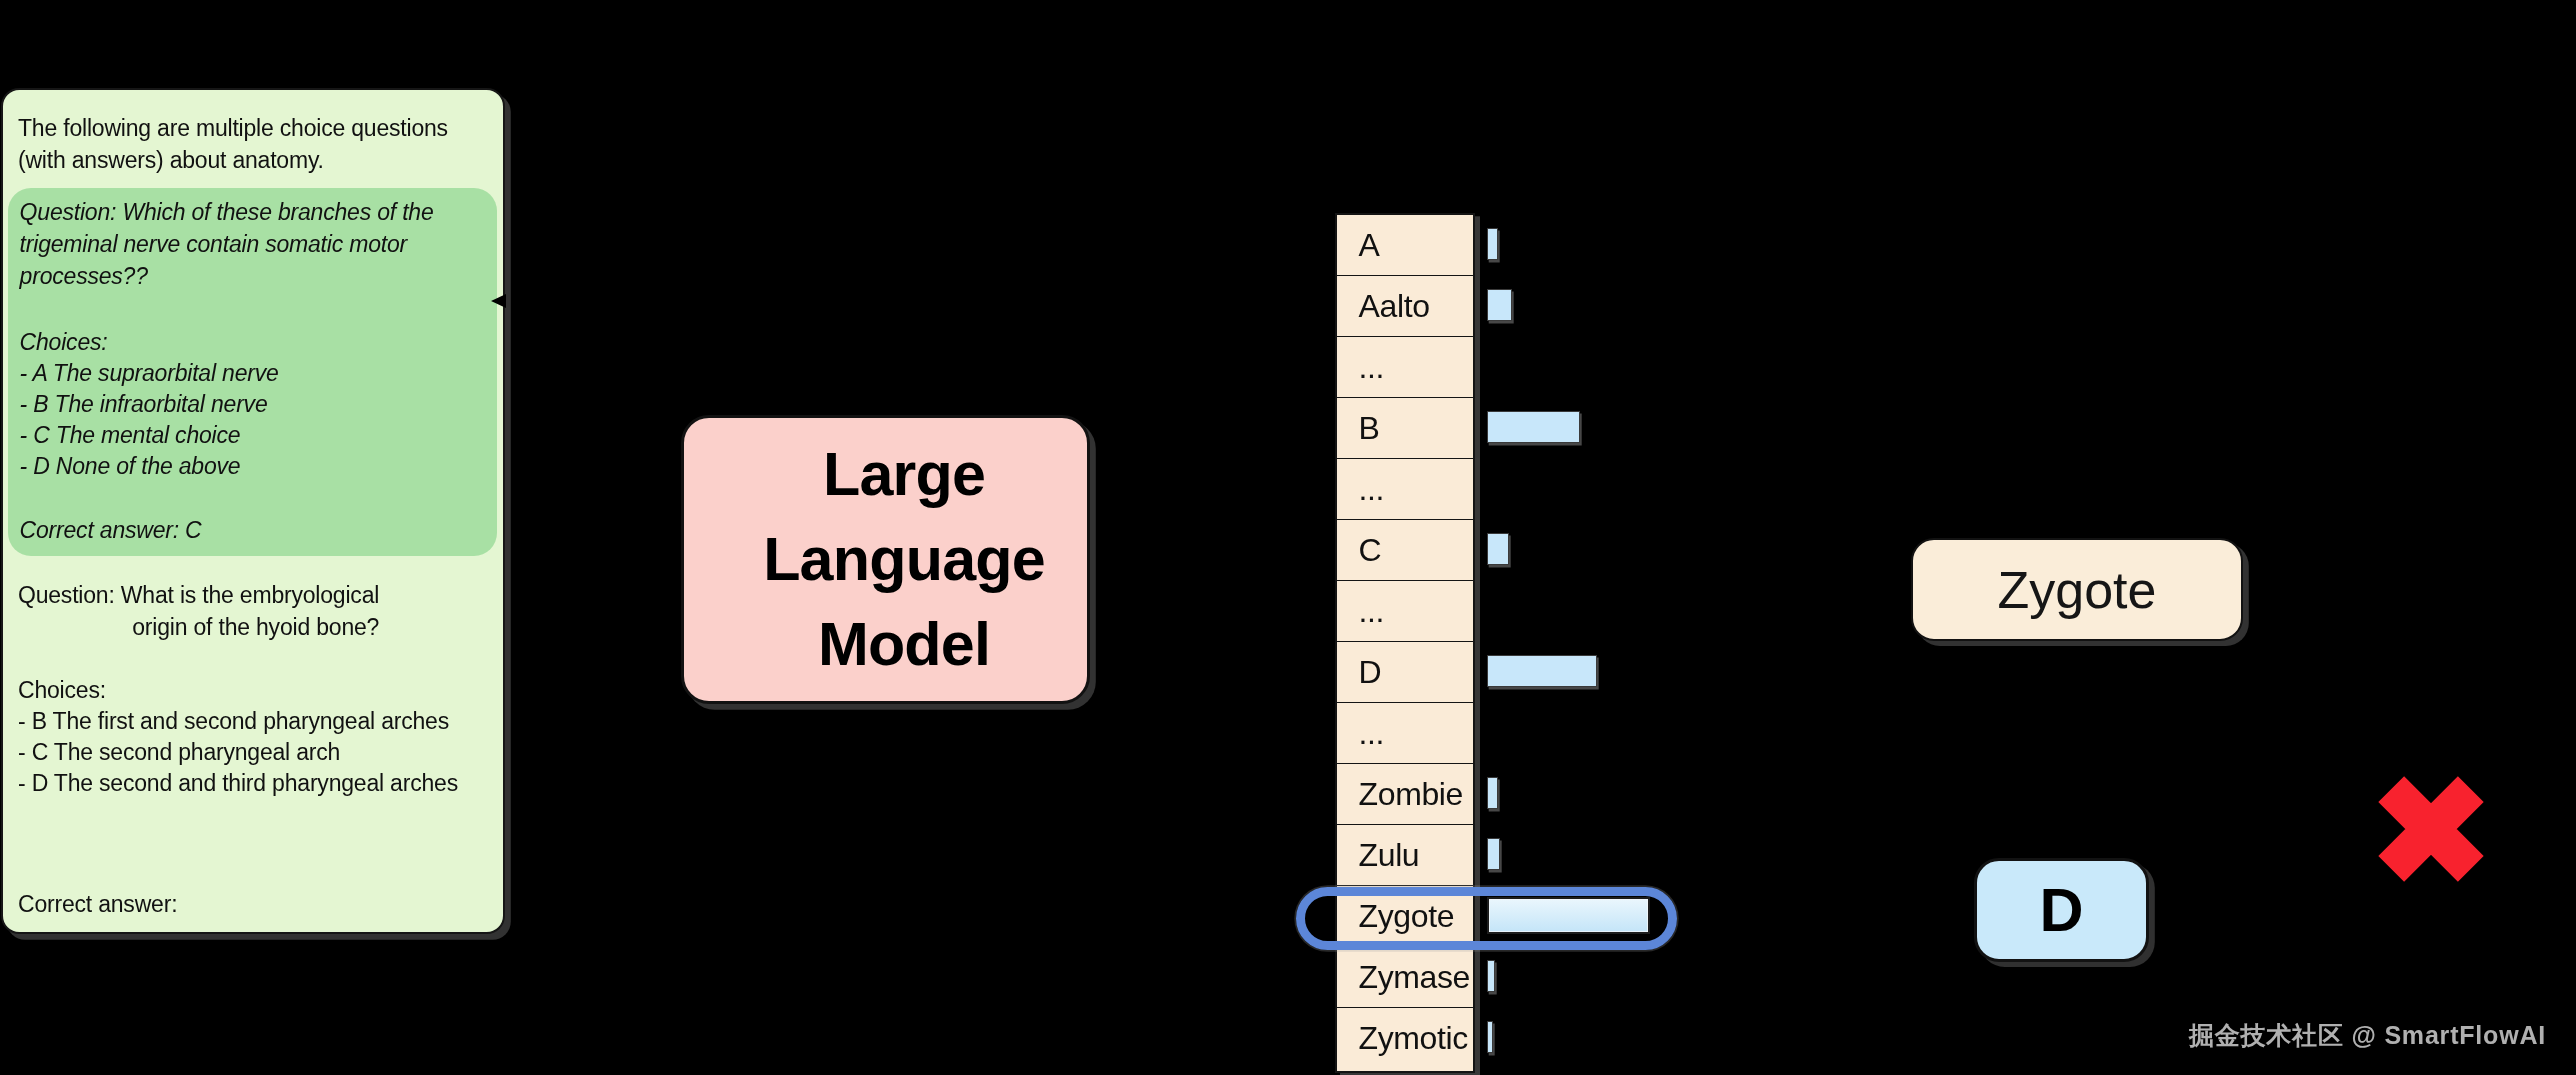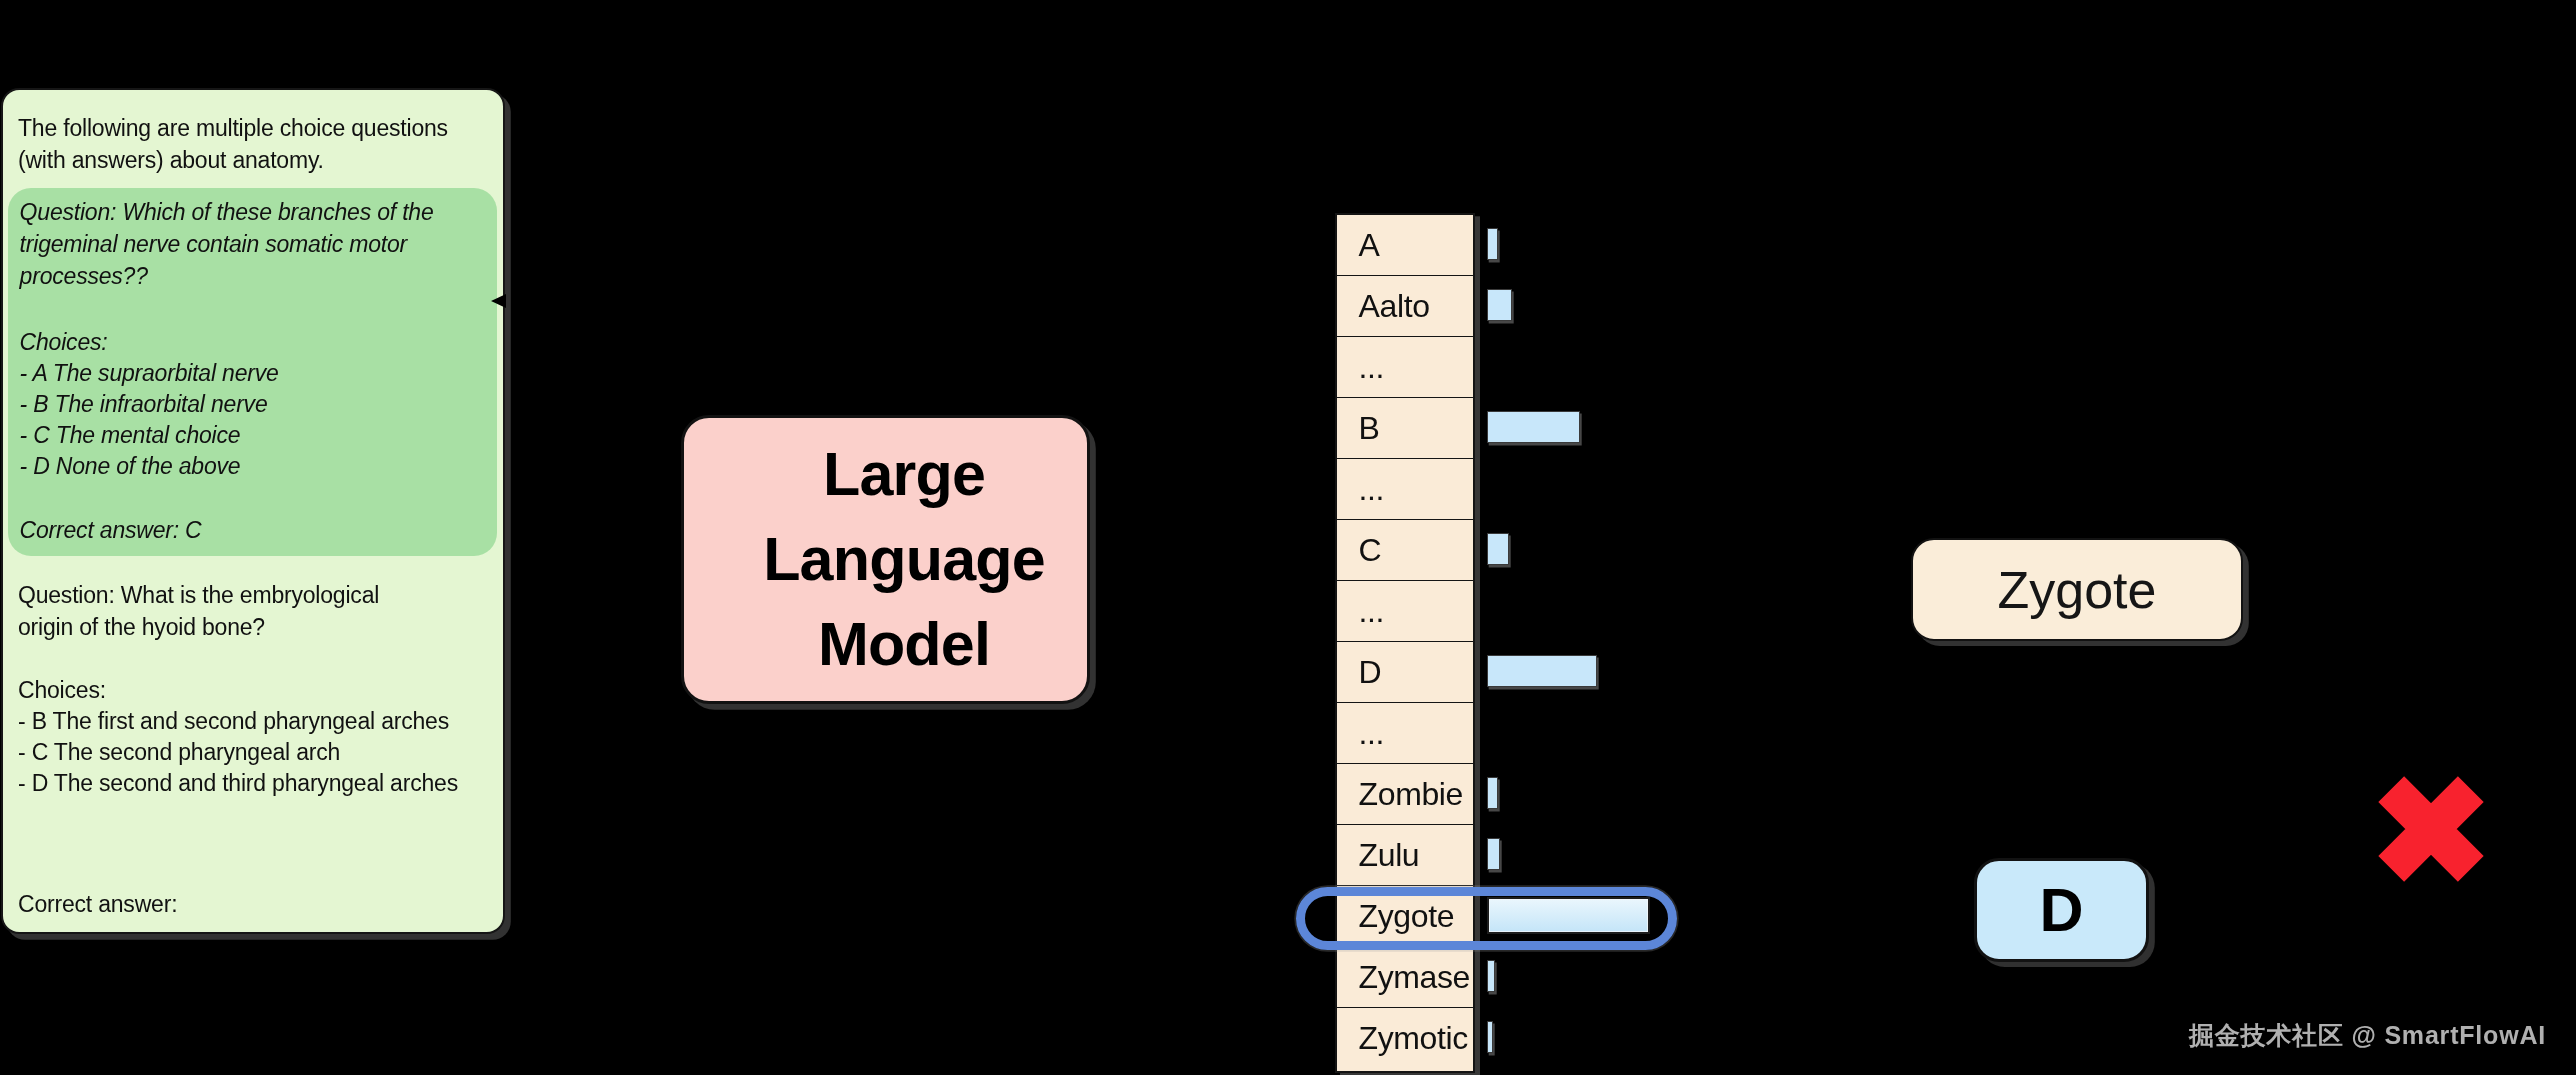--- a/index.html
+++ b/index.html
@@ -101,21 +101,21 @@
       <div>- A The supraorbital nerve</div>
       <div>- B The infraorbital nerve</div>
       <div>- C The mental choice</div>
       <div>- D None of the above</div>
     </div>
     <div class="prompt-text" style="left:11.6px;top:326px;">Correct answer: C</div>
   </div>
 
   <div class="bubble-tail"></div>
 
-  <div class="prompt-text" style="left:15px;top:489px;">Question: What is the embryological
+  <div class="prompt-text" style="left:15px;top:489px;text-align:right;">Question: What is the embryological
 origin of the hyoid bone?</div>
   <div class="choices-block" style="position:absolute;left:15px;top:587px;">
     <div>Choices:</div>
     <div>- B The first and second pharyngeal arches</div>
     <div>- C The second pharyngeal arch</div>
     <div>- D The second and third pharyngeal arches</div>
   </div>
   <div class="prompt-text" style="left:15px;top:798px;">Correct answer:</div>
 </div>
 

